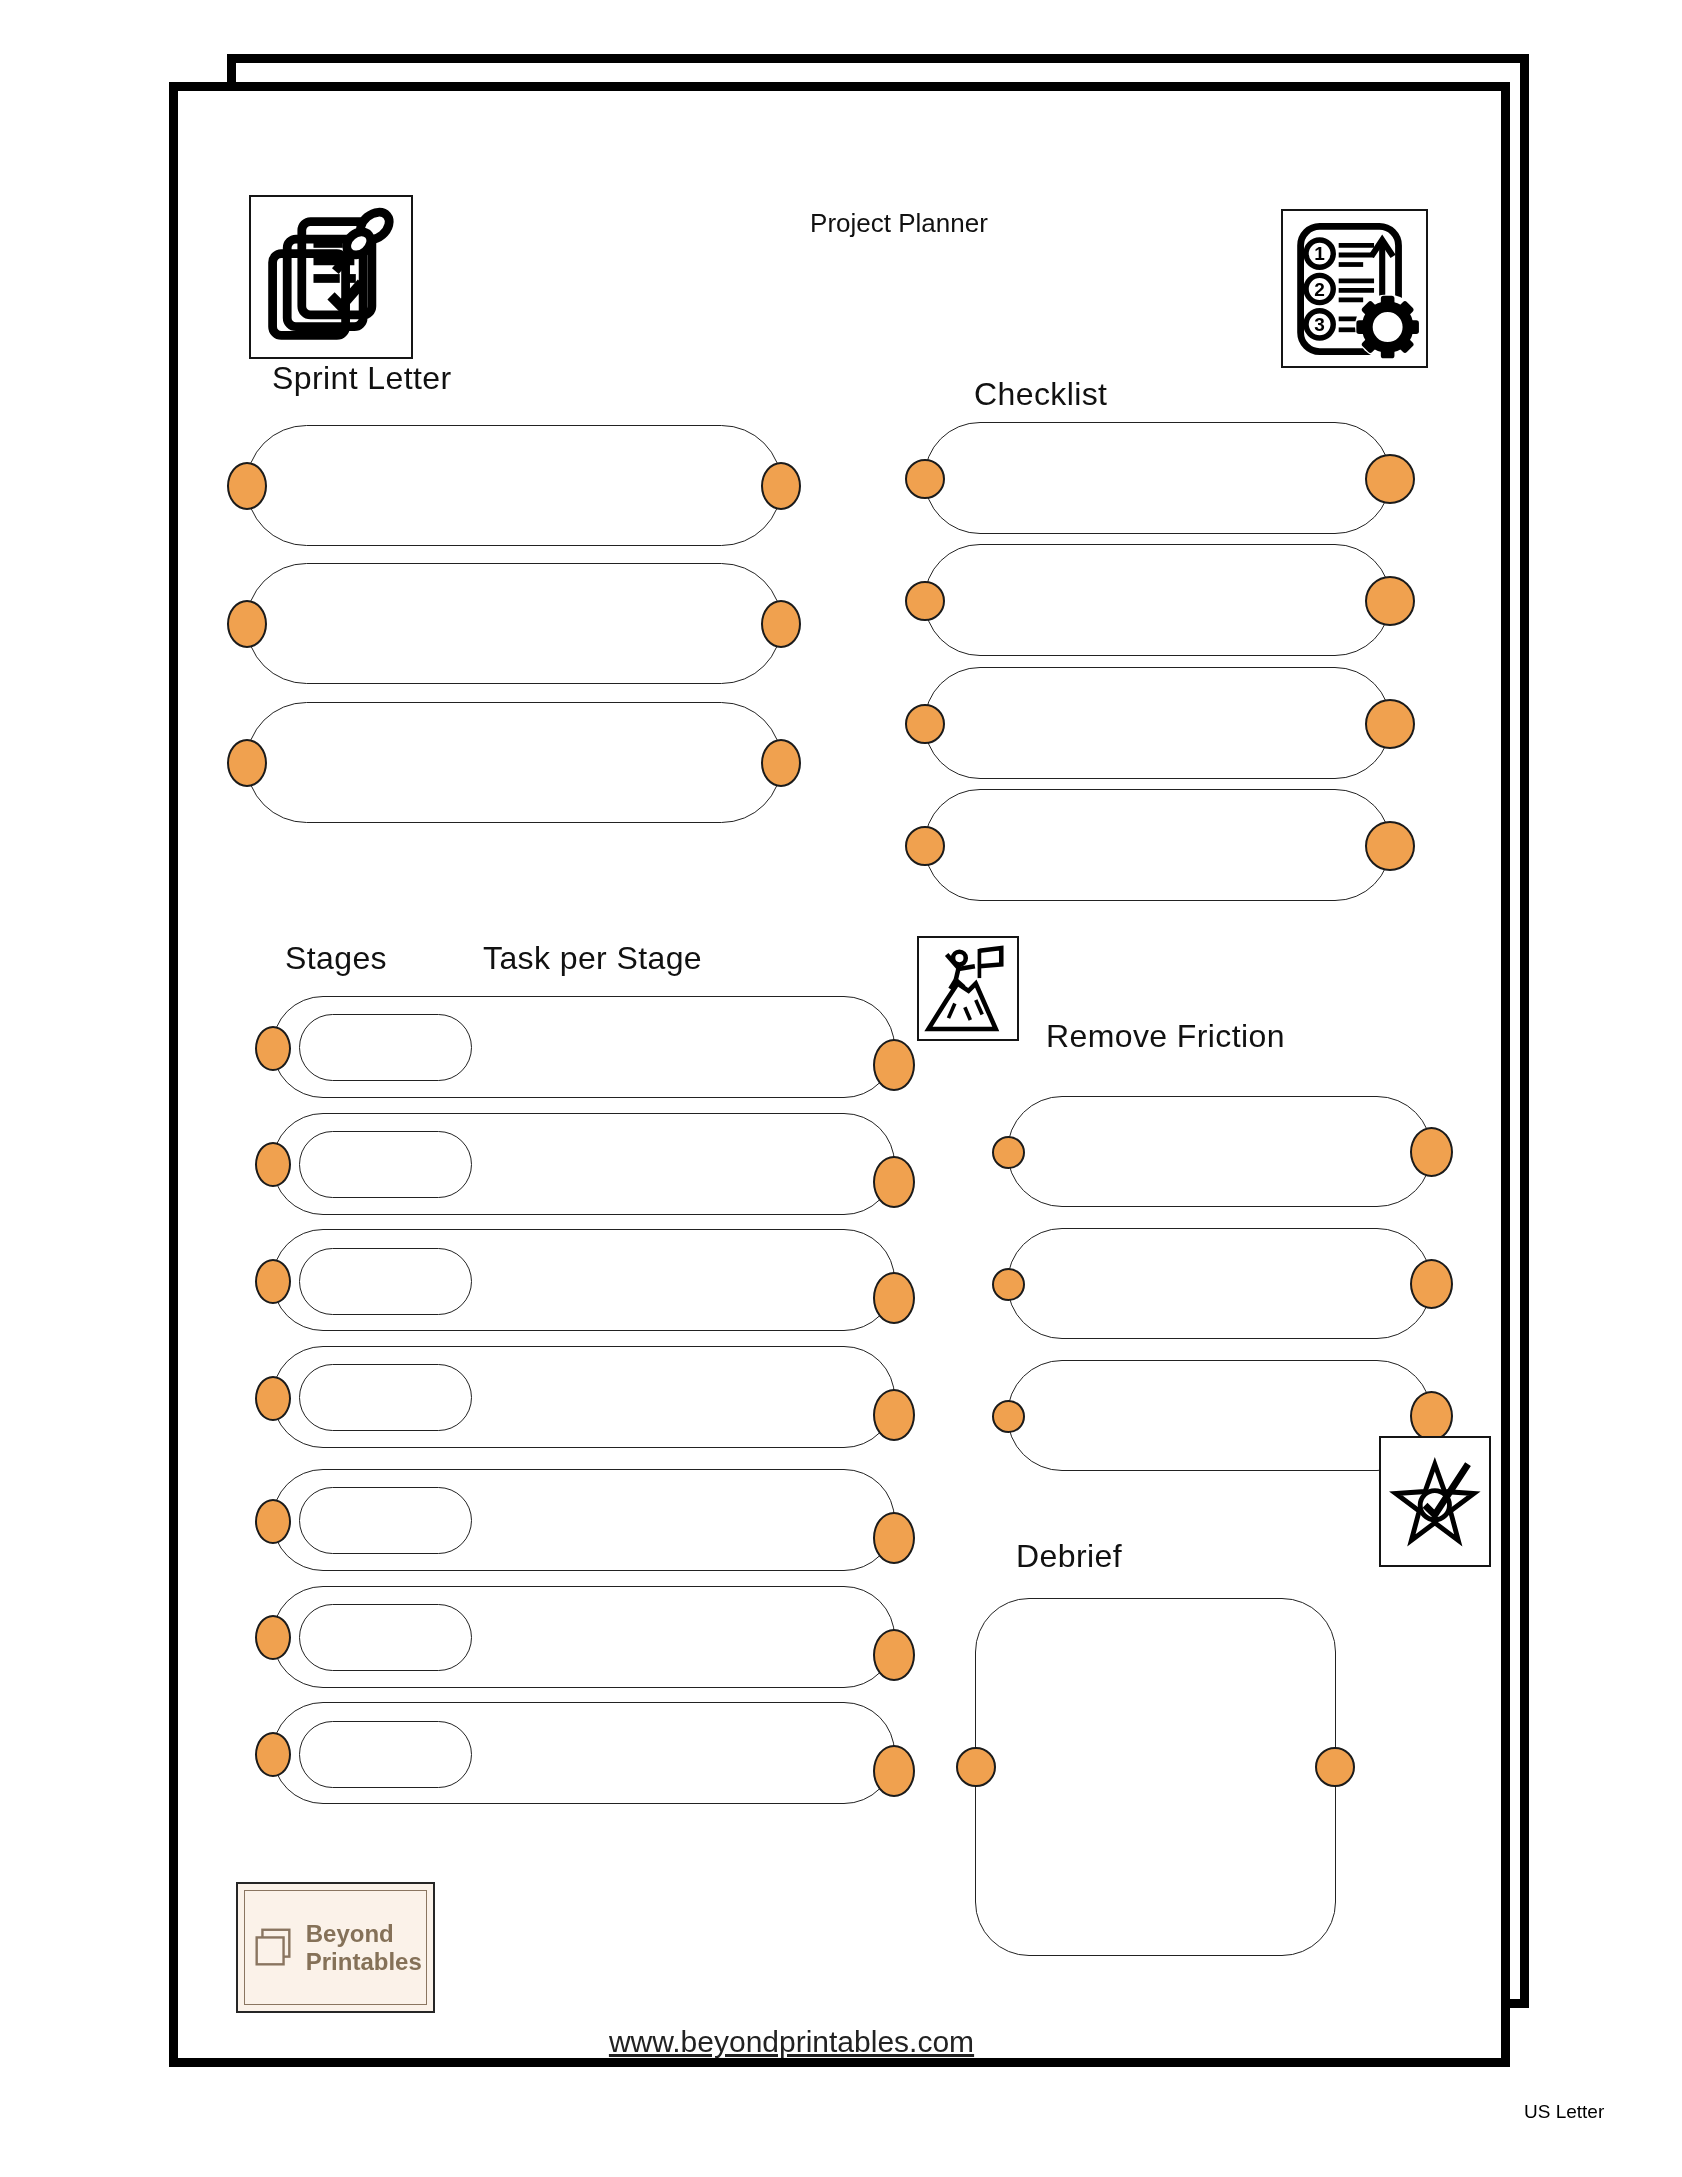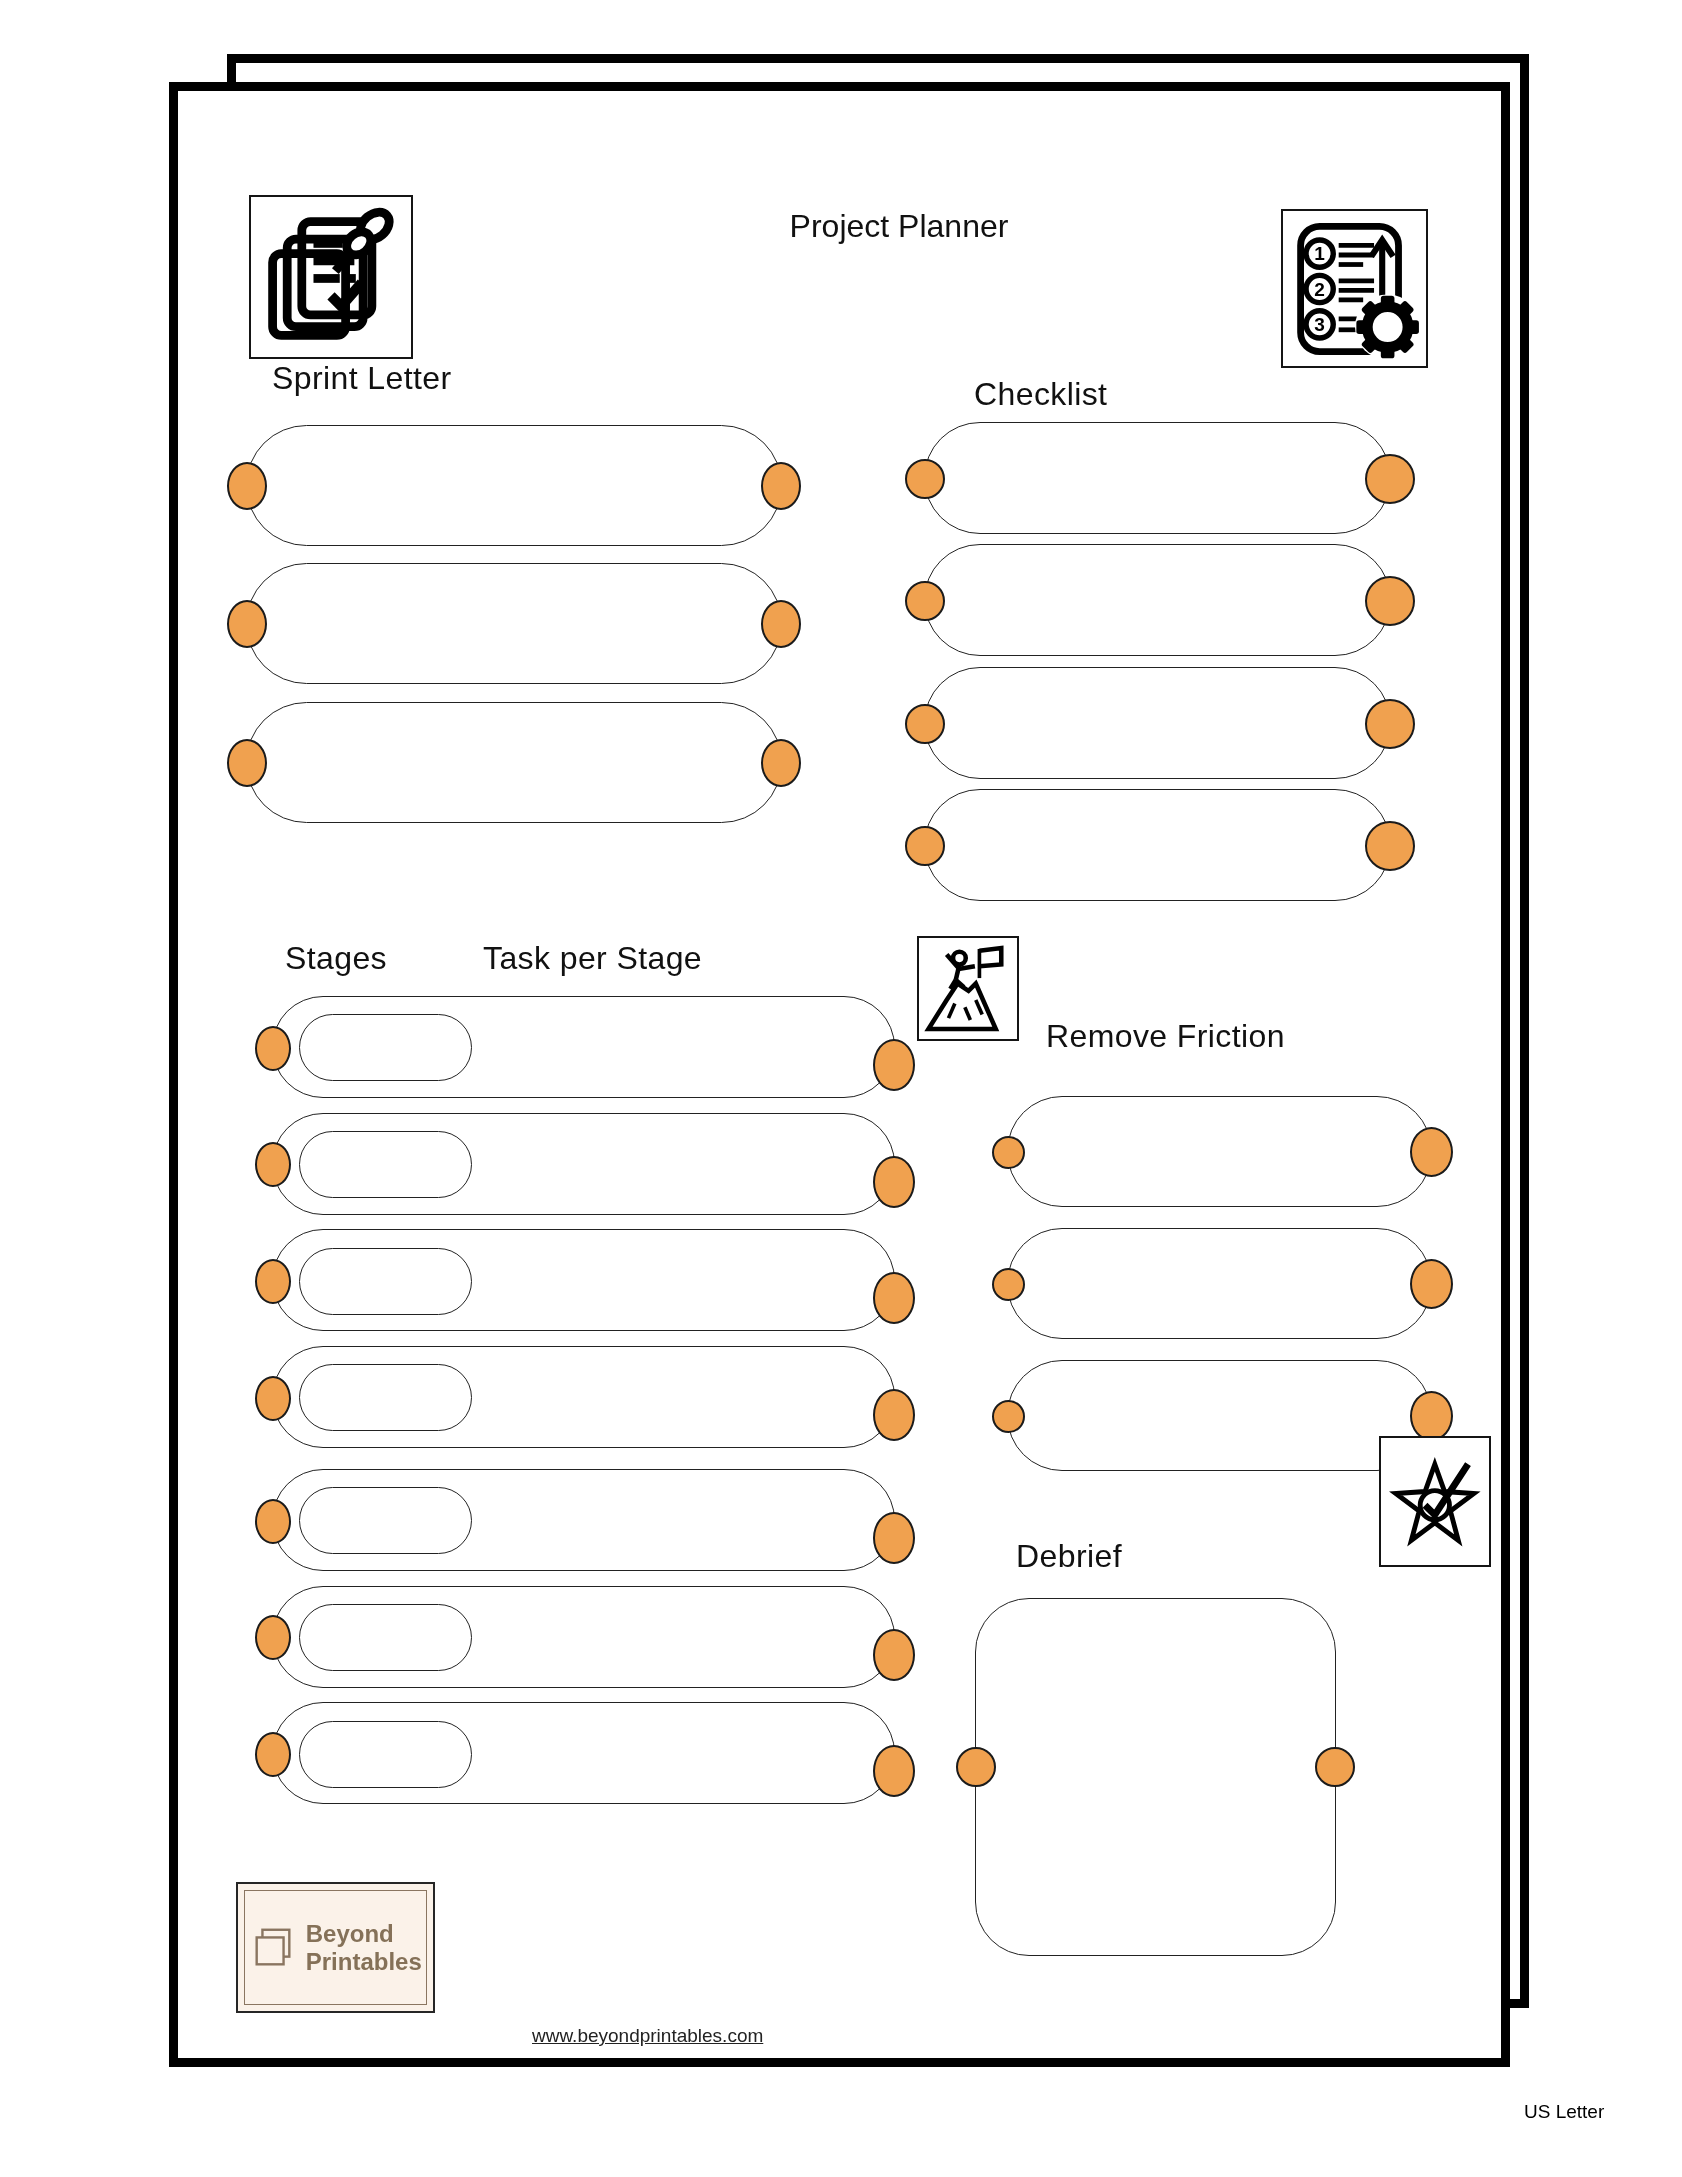--- a/index.html
+++ b/index.html
@@ -22,21 +22,21 @@
   .page-front{
     position:absolute;left:169px;top:82px;width:1341px;height:1985px;
     background:#fff;border:9.5px solid #000;
   }
   .sec-label{
     position:absolute;font-size:32px;line-height:1.1;color:#111;
     letter-spacing:0.4px;white-space:nowrap;
   }
   .page-title{
     position:absolute;left:683px;top:208px;width:432px;text-align:center;
-    font-size:32px;color:#111;white-space:nowrap;
+    font-size:26px;color:#111;white-space:nowrap;
   }
   .icon-box{
     position:absolute;border:2.6px solid #151515;background:#fff;
     display:flex;align-items:center;justify-content:center;overflow:visible;
   }
   .icon-box svg{width:100%;height:100%;overflow:visible;}
   
   .rows{position:absolute;}
   .row{
     position:relative;background:#fff;border:1.7px solid var(--line);
@@ -84,22 +84,22 @@
   }
   .logo-inner{
     width:100%;height:100%;border:1.7px solid #8a7560;
     display:flex;align-items:center;justify-content:center;gap:8.6px;
   }
   .logo-squares{width:48px;height:48px;flex:0 0 auto;}
   .logo-text{
     font-size:24px;font-weight:bold;color:var(--logo-ink);line-height:1.15;
   }
   .footer-url{
-    position:absolute;left:532px;top:2025px;width:519px;text-align:left;
-    font-size:19px;color:#222;text-decoration:underline;
+    position:absolute;left:532px;top:2025px;width:519px;text-align:center;
+    font-size:30px;color:#222;text-decoration:underline;
   }
   .size-label{
     position:absolute;left:1524px;top:2101px;font-size:19px;color:#000;
     white-space:nowrap;
   }
   svg .stroke{stroke:#000;fill:none;}
   svg text{font-family:"Liberation Sans", sans-serif;}
 </style>
 </head>
 <body>

